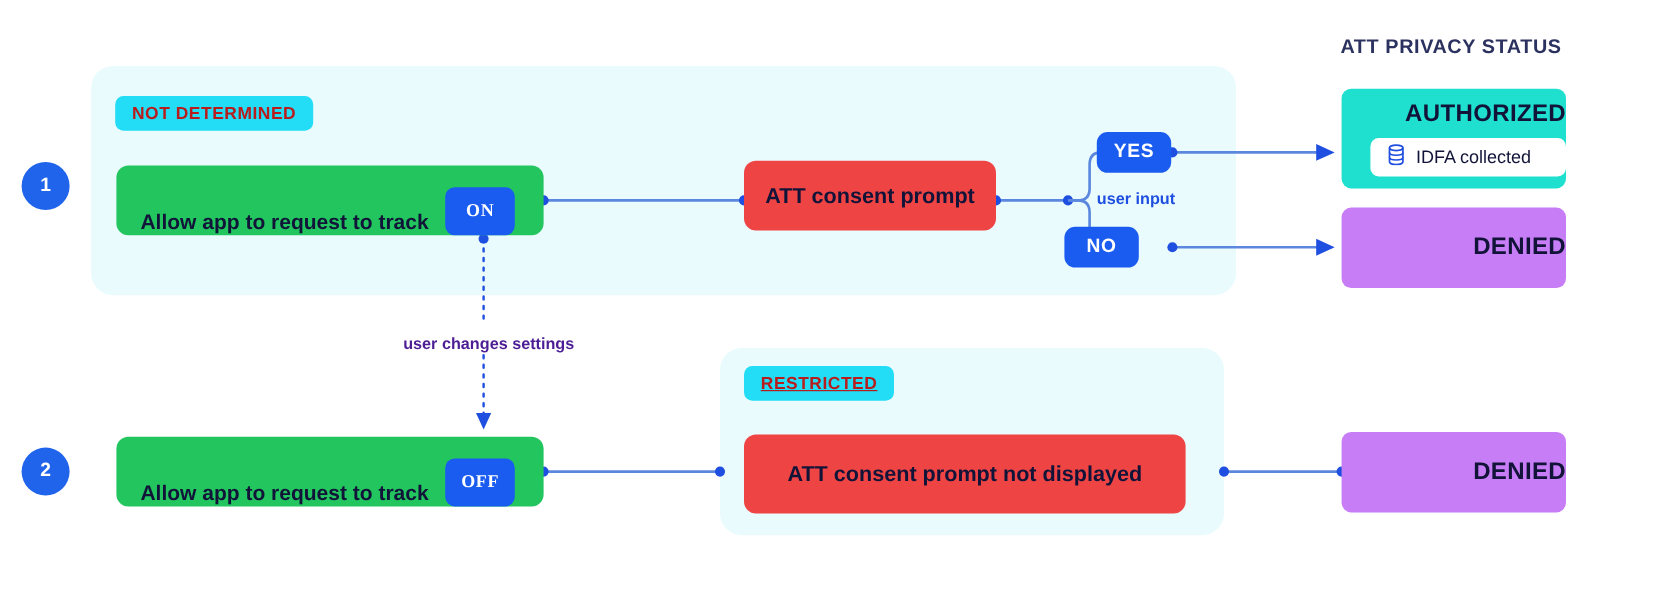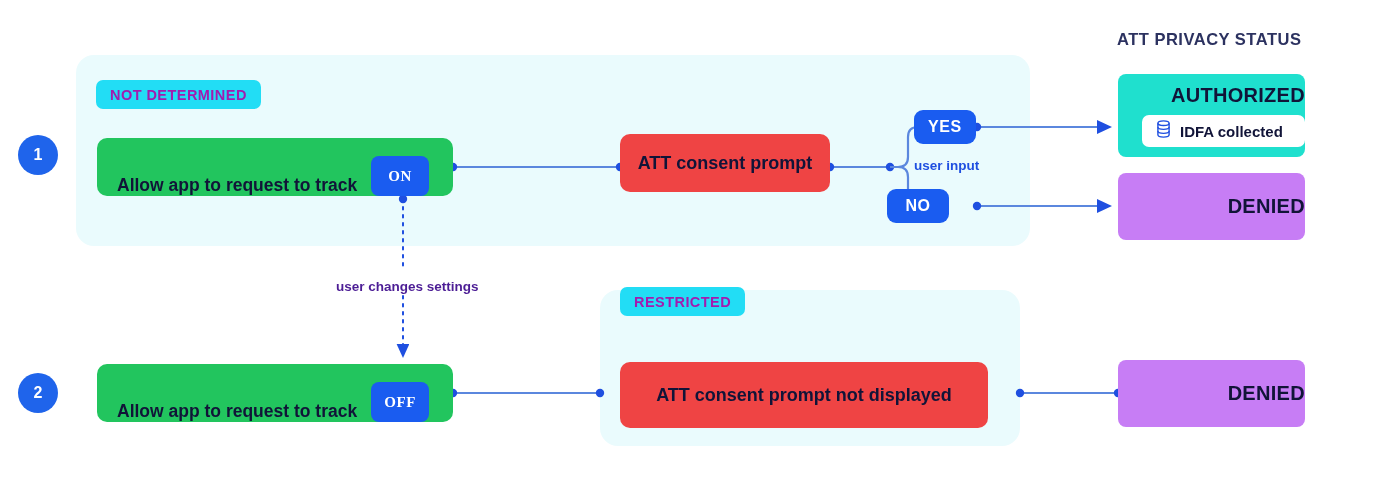--- a/index.html
+++ b/index.html
@@ -17,32 +17,32 @@
     background: #eafbfd;
     border-radius: 18px;
   }
   #panel-not-determined { left: 76px;  top: 55px;  width: 954px; height: 191px; }
   #panel-restricted     { left: 600px; top: 290px; width: 420px; height: 156px; }
 
   
   .status-badge {
     position: absolute;
     background: #22ddf5;
-    color: #a21caf;
+    color: #b91c1c;
     font-size: 14.5px;
     font-weight: bold;
     letter-spacing: .45px;
     border-radius: 7px;
     display: flex; align-items: center; justify-content: center;
     padding: 0 14px;
     height: 29px;
     white-space: nowrap;
   }
   #badge-not-determined { left: 96px;  top: 80px; }
-  #badge-restricted     { left: 620px; top: 287px; }
+  #badge-restricted     { left: 620px; top: 305px; text-decoration: underline; }
 
   
   .step-circle {
     position: absolute;
     width: 40px; height: 40px;
     border-radius: 50%;
     background: #1f64eb;
     color: #ffffff;
     font-size: 16px; font-weight: bold;
     display: flex; align-items: center; justify-content: center;
@@ -177,21 +177,21 @@
     height: 32px;
     width: 163px;
     display: flex;
     align-items: center;
     gap: 9px;
     padding-left: 14px;
   }
   .idfa-chip-label {
     color: #111438;
     font-size: 15px;
-    font-weight: bold;
+    font-weight: normal;
     white-space: nowrap;
   }
 
   
   #connectors {
     position: absolute;
     left: 0; top: 0;
     width: 1400px; height: 495px;
     pointer-events: none;
   }

